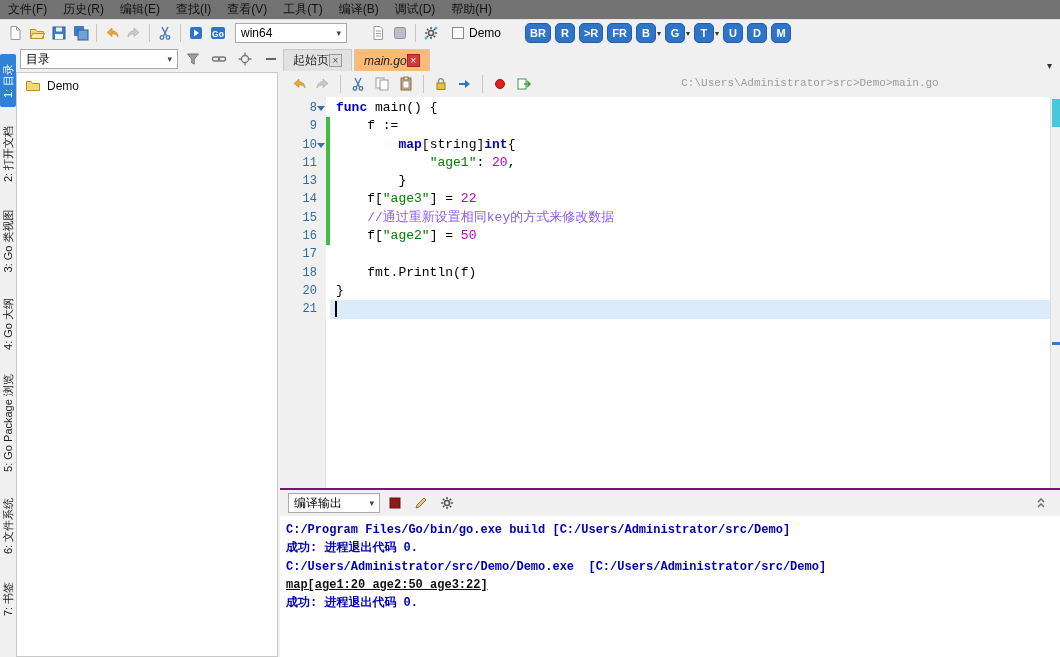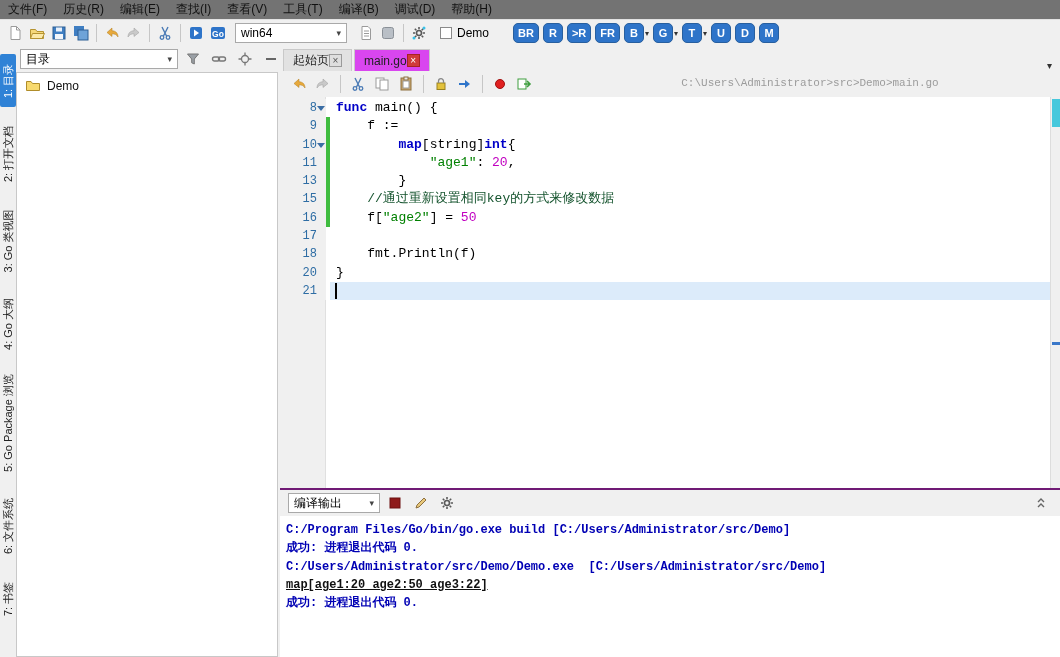--- a/index.html
+++ b/index.html
@@ -15,21 +15,21 @@
   #toolbar { position:absolute; top:20px; left:0; right:0; height:26px; display:flex;
     align-items:center; padding-left:4px; }
   .grp { display:contents; }
   .tbtn { width:22px; height:22px; border:none; background:transparent; padding:0;
     display:flex; align-items:center; justify-content:center; flex:none; }
   .ic svg { display:block; }
   .sep { width:1px; height:18px; background:#c6c6c6; margin:0 4px; flex:none; }
   .combo { height:20px; background:#fff; border:1px solid #a9a9a9; display:flex;
     align-items:center; font-size:12px; padding:0 5px; flex:none; }
   .combo .arrow { margin-left:auto; font-size:9px; color:#444; padding-left:8px; }
-  #env-combo { width:112px; margin:0 8px 0 6px; }
+  #env-combo { width:112px; margin:0 20px 0 6px; }
   .checkbox { display:flex; align-items:center; gap:5px; font-size:12px; margin:0 10px; flex:none; }
   .checkbox .box { width:12px; height:12px; border:1px solid #8a8a8a; background:#fff; }
   #build-buttons-wrap { display:flex; align-items:center; margin-left:10px; }
   .bb { height:20px; min-width:20px; padding:0 4px; background:#2e74c9; color:#fff;
     font-weight:bold; font-size:11px; border:1px solid #275f9f; border-radius:5px;
     display:flex; align-items:center; justify-content:center; margin-left:4px; flex:none; }
   .bb-arrow { font-size:8px; color:#333; margin-left:1px; }
 
   
   #vtabs { position:absolute; top:46px; left:0; width:16px; bottom:0; display:flex;
@@ -49,21 +49,21 @@
     border:1px solid #c8c8c8; }
   .tree-item { display:flex; align-items:center; gap:6px; padding:5px 8px; font-size:12px; color:#111; }
 
   
   #editor { position:absolute; top:46px; left:280px; right:0; bottom:0; }
 
   #tabbar { position:absolute; top:0; left:0; right:0; height:25px; display:flex;
     align-items:flex-end; padding-left:3px; }
   .etab { height:22px; display:flex; align-items:center; padding:0 9px; font-size:12px;
     background:#e2e2e2; border:1px solid #c9c9c9; border-bottom:none; margin-right:2px; color:#222; }
-  .etab.active { background:#d946ef; }
+  .etab.active { background:#fdba74;font-style:italic; }
   .tab-close { width:13px; height:13px; line-height:11px; text-align:center; font-size:10px;
     border:1px solid #9a9a9a; background:#dedede; color:#555; }
   .tab-close.red { background:#d03a3a; border-color:#a82222; color:#fff; }
   #tab-list-btn { margin-left:auto; margin-right:8px; font-size:10px; color:#333; }
 
   #ed-toolbar { position:absolute; top:25px; left:0; right:0; height:26px; display:flex;
     align-items:center; padding-left:8px; gap:2px; }
   #ed-path { position:absolute; left:300px; right:20px; top:6px; text-align:center;
     font-family:"Liberation Mono","DejaVu Sans Mono",monospace; font-size:11px; color:#9c9c9c;
     white-space:nowrap; overflow:hidden; }
@@ -80,21 +80,21 @@
     border-left:4px solid transparent; border-right:4px solid transparent; border-top:5px solid #3b6ea5; }
   .modbar { width:4px; flex:none; }
   .modbar.on { background:#3fbc3f; }
   .code-text { flex:1; font-family:"Liberation Mono","DejaVu Sans Mono",monospace; font-size:13px;
     line-height:18.3px; white-space:pre; position:relative; padding-left:6px; color:#000; }
   .code-row.current .code-text { background:#dcebfa; }
   .caret { position:absolute; left:5px; top:1px; width:2px; height:16px; background:#000; }
   .c-kw { color:#0000c8; font-weight:bold; }
   .c-str { color:#008000; }
   .c-num { color:#c000c0; }
-  .c-com { color:#14532d; }
+  .c-com { color:#8b5cf6; }
   .c-pl { color:#000; }
   #scrollbar { position:absolute; top:0; right:0; width:10px; bottom:0; background:#f0f0f0;
     border-left:1px solid #ddd; }
   #sb-thumb { position:absolute; top:2px; left:1px; width:8px; height:28px; background:#46c8dc; }
   #sb-tick { position:absolute; top:245px; left:1px; width:8px; height:3px; background:#3a78c9; }
 
   
   #bottom-panel { position:absolute; left:0; right:0; bottom:0; height:169px;
     border-top:2px solid #701a75; background:#f0f0f0; }
   #bp-toolbar { height:26px; display:flex; align-items:center; padding:0 8px; gap:4px; }
@@ -403,20 +403,25 @@
         </div>
         <div class="code-row">
           <div class="gutter">11</div>
           <div class="modbar on"></div>
           <div class="code-text"><span class="c-pl">            </span><span class="c-str">"age1"</span><span class="c-pl">: </span><span class="c-num">20</span><span class="c-pl">,</span></div>
         </div>
         <div class="code-row">
           <div class="gutter">13</div>
           <div class="modbar on"></div>
           <div class="code-text"><span class="c-pl">        }</span></div>
+        </div>
+        <div class="code-row">
+          <div class="gutter">14</div>
+          <div class="modbar on"></div>
+          <div class="code-text"><span class="c-pl">    f[</span><span class="c-str">"age3"</span><span class="c-pl">] = </span><span class="c-num">22</span></div>
         </div>
         <div class="code-row">
           <div class="gutter">15</div>
           <div class="modbar on"></div>
           <div class="code-text"><span class="c-com">    //通过重新设置相同key的方式来修改数据</span></div>
         </div>
         <div class="code-row">
           <div class="gutter">16</div>
           <div class="modbar on"></div>
           <div class="code-text"><span class="c-pl">    f[</span><span class="c-str">"age2"</span><span class="c-pl">] = </span><span class="c-num">50</span></div>

